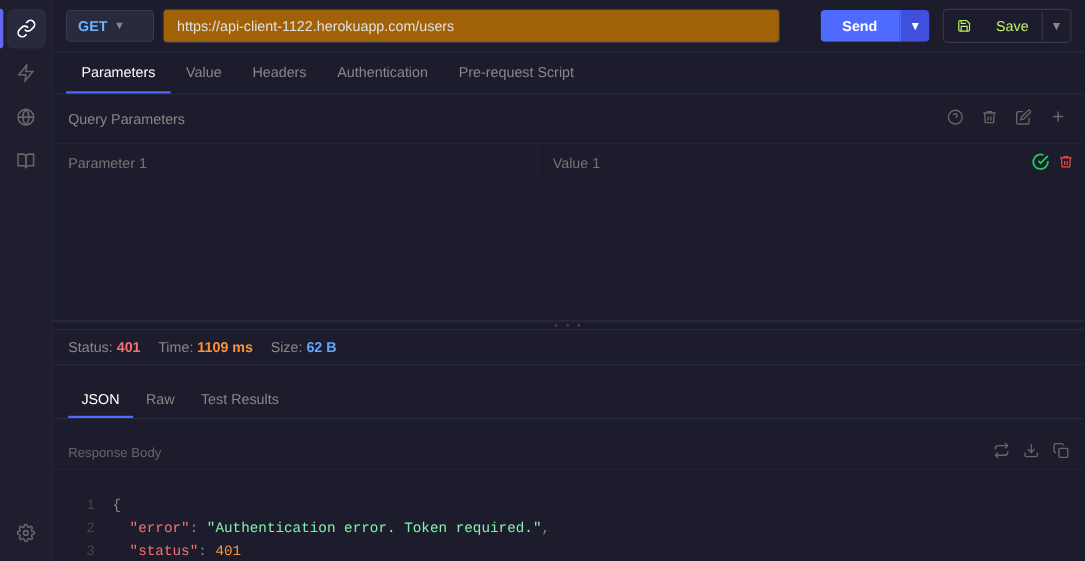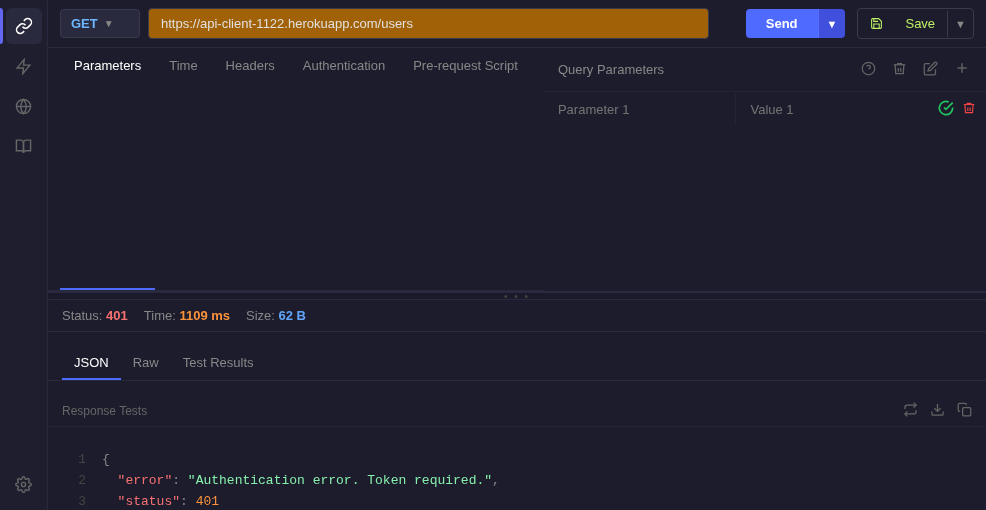--- a/index.html
+++ b/index.html
@@ -143,21 +143,21 @@
       color: #888;
       padding: 7px 7px;
       font-size: 11px;
       cursor: pointer;
     }
 
     
     .request-section {
       flex: 1;
       display: flex;
-      flex-direction: row;
+      flex-direction: column;
       overflow: hidden;
       border-bottom: 1px solid #2a2a3e;
     }
 
     .tabs {
       display: flex;
       background: #1c1c2c;
       border-bottom: 1px solid #2a2a3e;
       padding: 0 12px;
     }
@@ -410,21 +410,21 @@
         <span>Save</span>
       </button>
       <button class="save-btn-arrow">▼</button>
     </div>
   </div>
 
   <div class="request-section">
 
     <div class="tabs">
       <div class="tab active">Parameters</div>
-      <div class="tab">Time</div>
+      <div class="tab">Value</div>
       <div class="tab">Headers</div>
       <div class="tab">Authentication</div>
       <div class="tab">Pre-request Script</div>
     </div>
 
     <div class="params-section">
       <div class="params-header">
         <span class="params-header-left">Query Parameters</span>
         <div class="params-header-actions">
           <button class="icon-btn" title="Help">
@@ -505,21 +505,21 @@
       </span>
     </div>
 
     <div class="response-tabs">
       <div class="resp-tab active">JSON</div>
       <div class="resp-tab">Raw</div>
       <div class="resp-tab">Test Results</div>
     </div>
 
     <div class="response-body-header">
-      <span class="response-body-label">Response Tests</span>
+      <span class="response-body-label">Response Body</span>
       <div class="response-body-actions">
         <button class="resp-icon-btn" title="Word wrap">
           <svg width="15" height="15" viewBox="0 0 24 24" fill="none" stroke="currentColor" stroke-width="2">
             <polyline points="17 1 21 5 17 9"></polyline>
             <path d="M3 11V9a4 4 0 014-4h14"></path>
             <polyline points="7 23 3 19 7 15"></polyline>
             <path d="M21 13v2a4 4 0 01-4 4H3"></path>
           </svg>
         </button>
         <button class="resp-icon-btn" title="Download">

